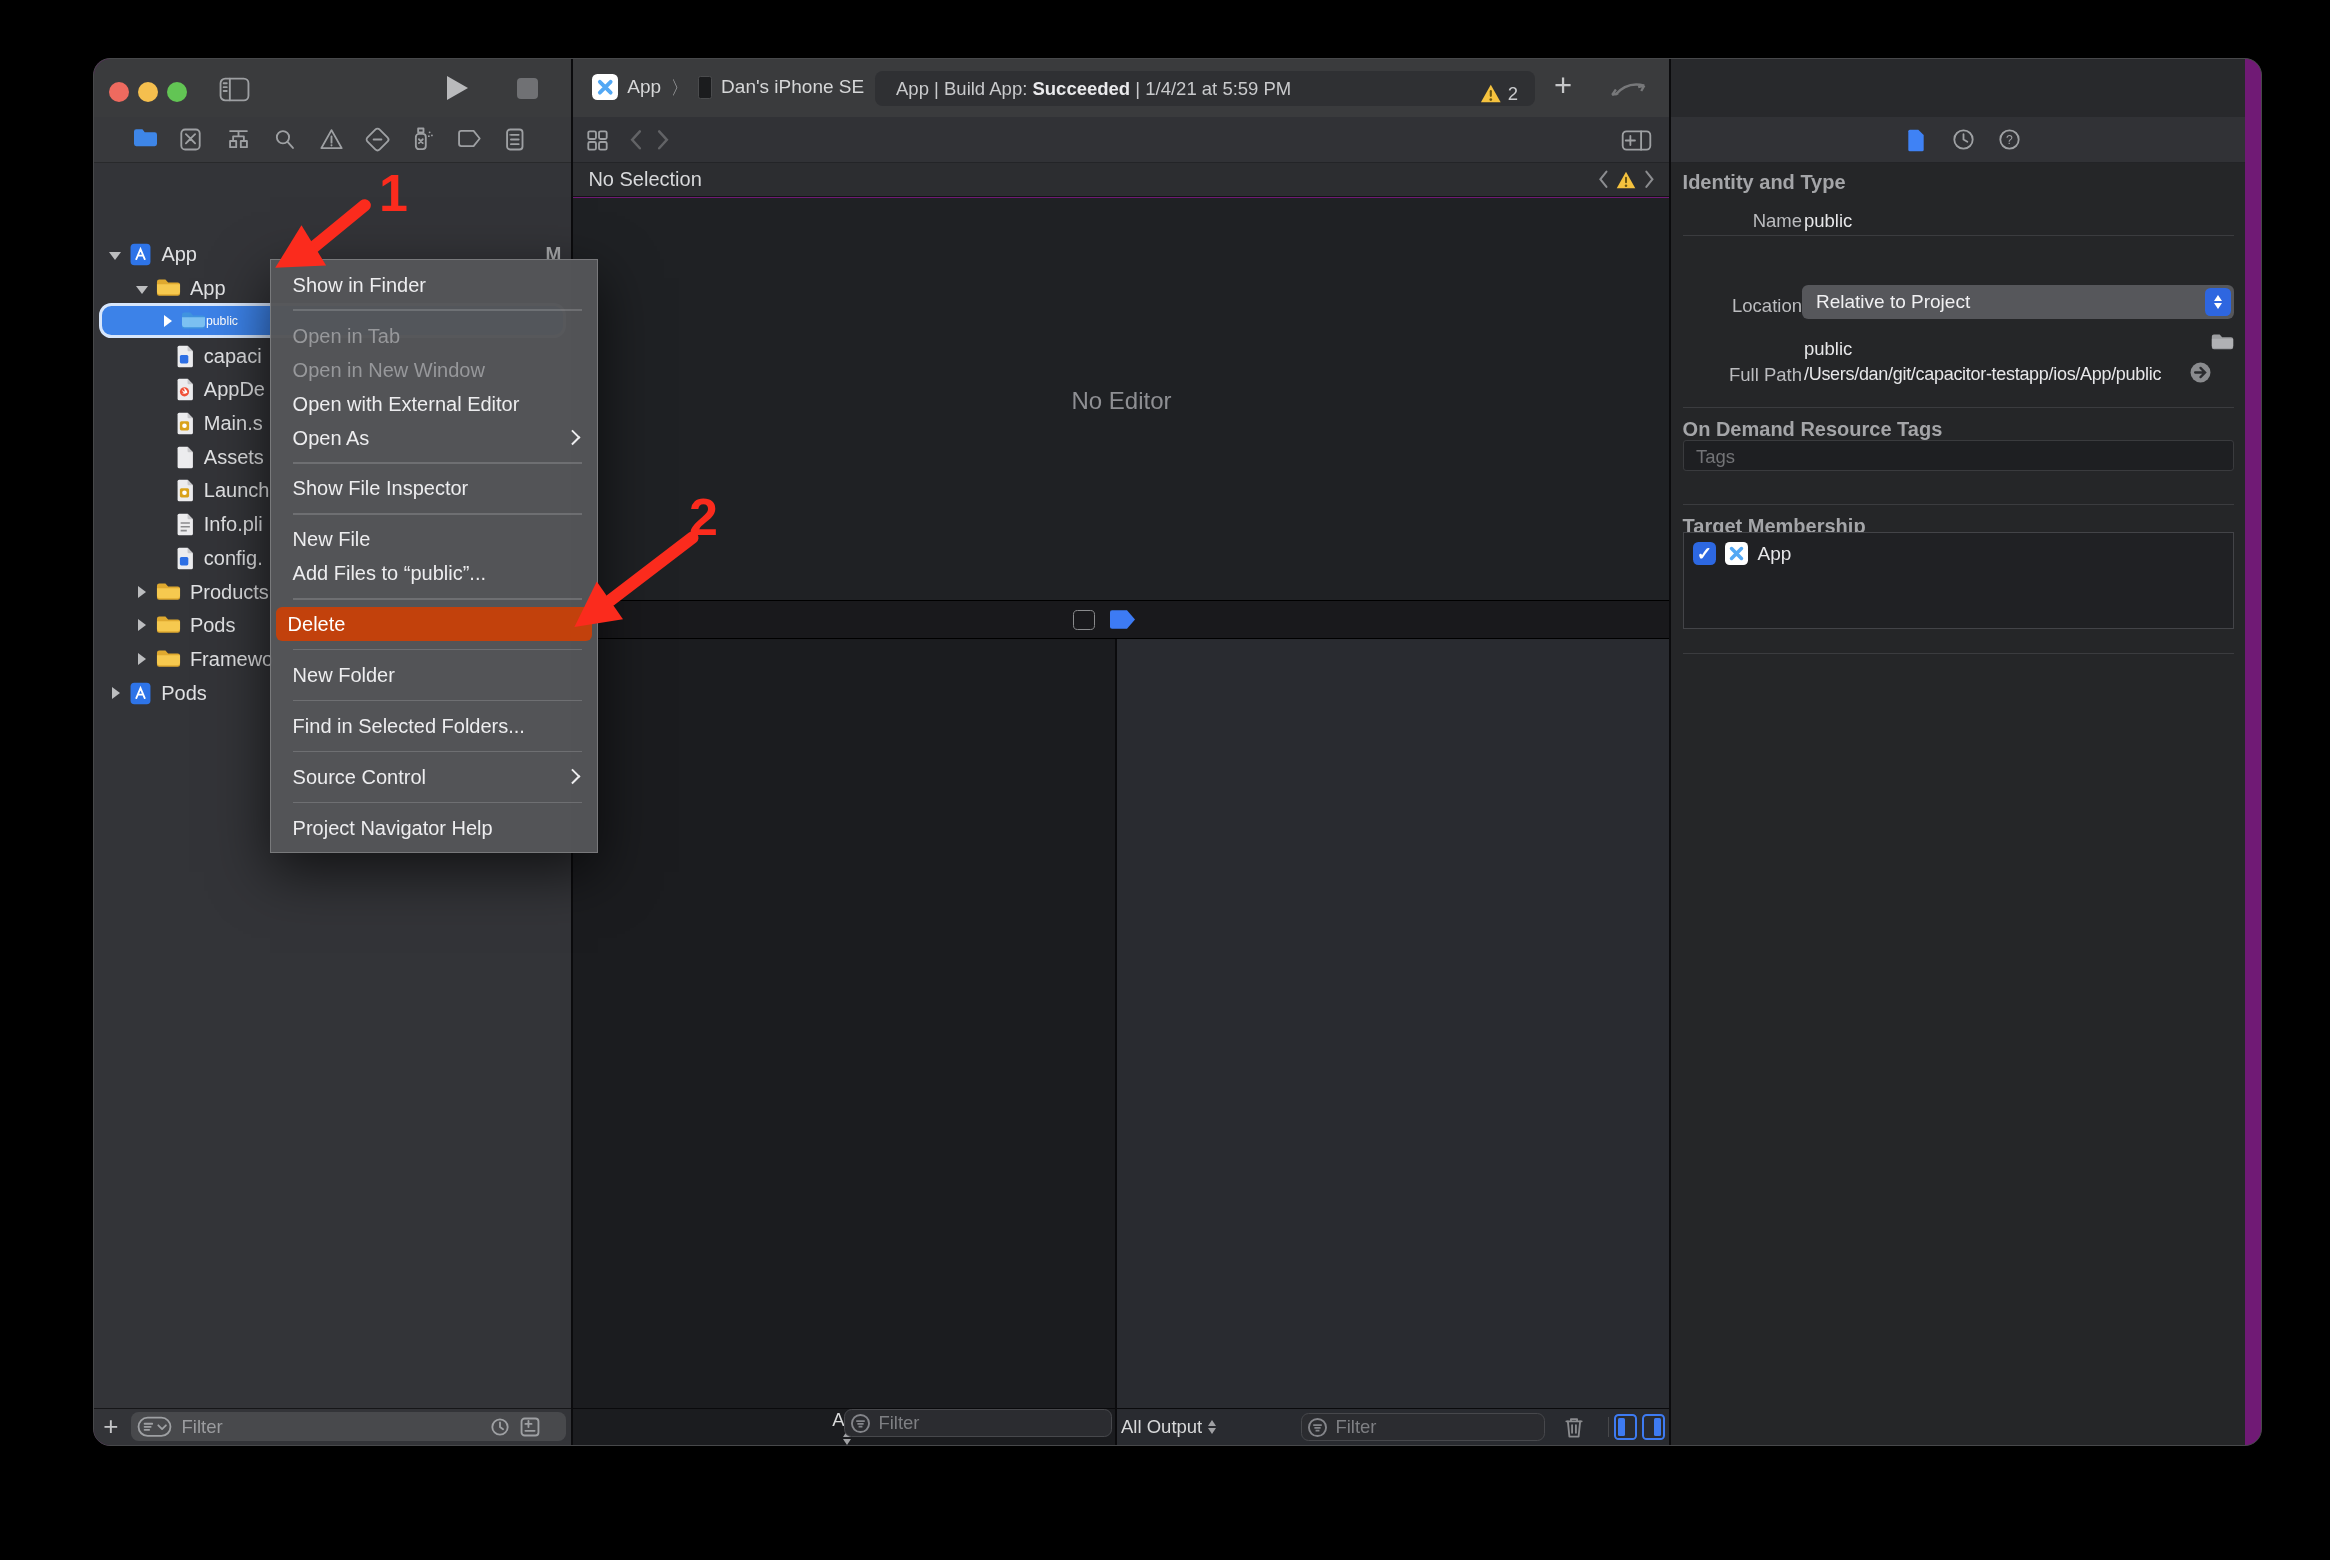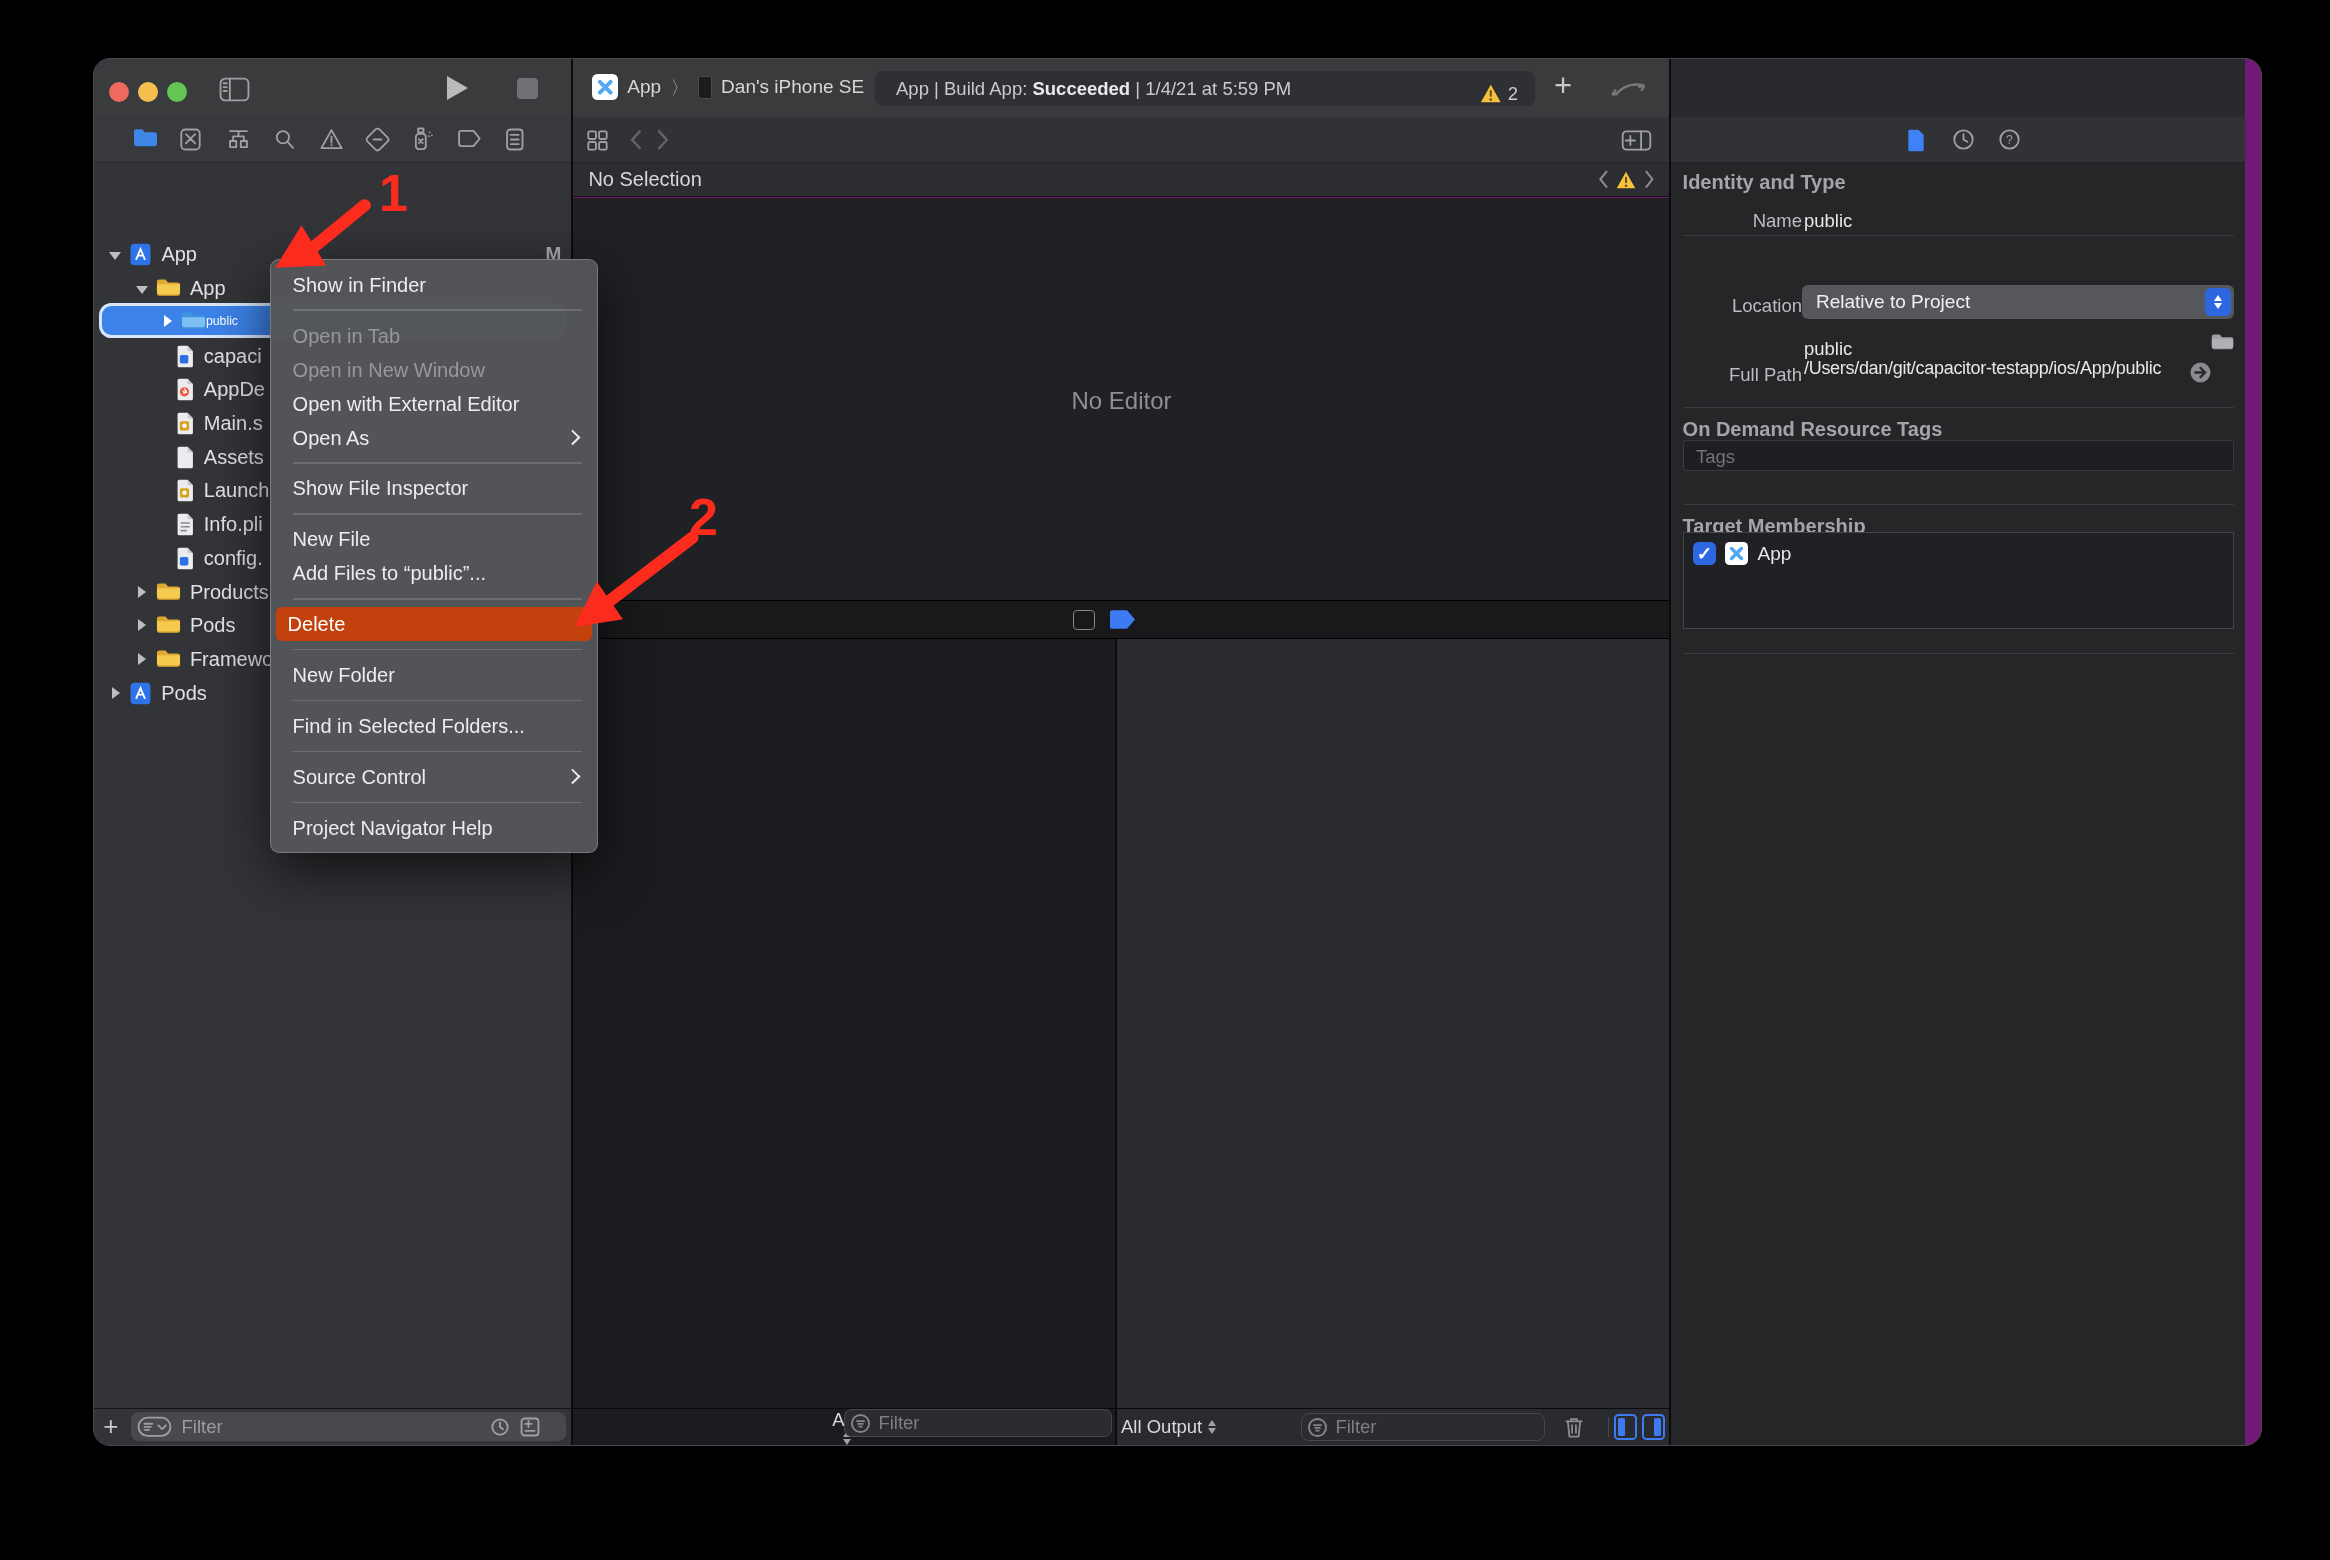--- a/index.html
+++ b/index.html
@@ -81,21 +81,21 @@
   .locstep i{width:0;height:0;border-left:4.6px solid transparent;border-right:4.6px solid transparent;display:block;}
   .locstep .up{border-bottom:6.2px solid #fff;} .locstep .dn{border-top:6.2px solid #fff;}
   .tagsin{position:absolute;left:11.6px;top:278px;width:551px;height:31px;background:#1e1f22;border:1.5px solid #3a3b3e;
     border-radius:3.1px;color:#737477;font-size:18.5px;line-height:31px;padding-left:12.3px;box-sizing:border-box;}
   .tmbox{position:absolute;left:11.6px;top:370px;width:551px;height:97px;background:#202124;border:1.5px solid #434448;box-sizing:border-box;}
   .cbox{width:23px;height:23px;background:#2d68e2;border-radius:5.4px;color:#fff;font-size:18.5px;font-weight:bold;
     text-align:center;line-height:23px;}
   .appsq{width:23px;height:23px;background:#fff;border-radius:4.6px;display:flex;align-items:center;justify-content:center;}
   
   .ctxmenu{position:absolute;left:270px;top:259px;width:328px;background:rgba(84,85,88,.98);
-    border:0.8px solid rgba(255,255,255,.22);border-radius:9px;box-shadow:0 18.5px 54px rgba(0,0,0,.65);
+    border:0.8px solid rgba(255,255,255,.22);border-radius:0;box-shadow:0 18.5px 54px rgba(0,0,0,.65);
     z-index:40;padding:7.7px 0;box-sizing:border-box;}
   .mi{height:34px;line-height:34px;padding-left:21.6px;font-size:20px;color:#ededef;position:relative;white-space:nowrap;}
   .mi.dis{color:#97989b;}
   .mi.hl{background:#c2410c;margin:0 4.6px;padding-left:12px;border-radius:6.2px;color:#fff;}
   .msep{height:1.5px;background:rgba(255,255,255,.16);margin:7.7px 14.7px 7.7px 21.6px;}
   .chevsub{position:absolute;right:18.5px;top:11.6px;width:9.3px;height:9.3px;border-right:2.7px solid #ededef;
     border-top:2.7px solid #ededef;transform:rotate(45deg);}
   
   .stepnum{position:absolute;color:#fb2b1d;font-weight:bold;font-size:52px;z-index:60;}
   .arrowsvg{position:absolute;left:0;top:0;z-index:55;pointer-events:none;}
@@ -470,21 +470,21 @@
             <i class="up"></i>
             <i class="dn"></i>
           </span>
       </div>
       <div class="ivalue" style="top:176px">public</div>
       <svg style="position:absolute;left:540px;top:171px" width="23" height="18.5" viewBox="0 0 32 26">
           <path d="M1 5 q0-3 3-3 h8 l3.5 4 H28 q3 0 3 3 v11 q0 3-3 3 H4 q-3 0-3-3 z" fill="#9d9ea1"></path>
           <path d="M1 8 h30 v10 q0 3-3 3 H4 q-3 0-3-3 z" fill="#b0b1b4"></path>
         </svg>
       <div class="ilabel" style="top:202px">Full Path</div>
-      <div class="ivalue" style="top:196px;font-size:18px;letter-spacing:-0.3px;max-width:386px">/Users/dan/git/capacitor-testapp/ios/App/public</div>
+      <div class="ivalue" style="top:202px;font-size:18px;letter-spacing:-0.3px;max-width:386px">/Users/dan/git/capacitor-testapp/ios/App/public</div>
       <svg style="position:absolute;left:518px;top:199px" width="23" height="23" viewBox="0 0 30 30">
           <circle cx="15" cy="15" r="13" fill="#8a8b8e"></circle>
           <path d="M8 15 h12 M15 9 l6 6 -6 6" stroke="#2a2b2e" stroke-width="3" fill="none" stroke-linecap="round"></path>
         </svg>
       <div class="hr" style="top:245px"></div>
       <div class="ihead" style="top:256px">On Demand Resource Tags</div>
       <div class="tagsin"><span>Tags</span></div>
       <div class="hr" style="top:342px"></div>
       <div class="ihead" style="top:353px">Target Membership</div>
       <div class="tmbox">

